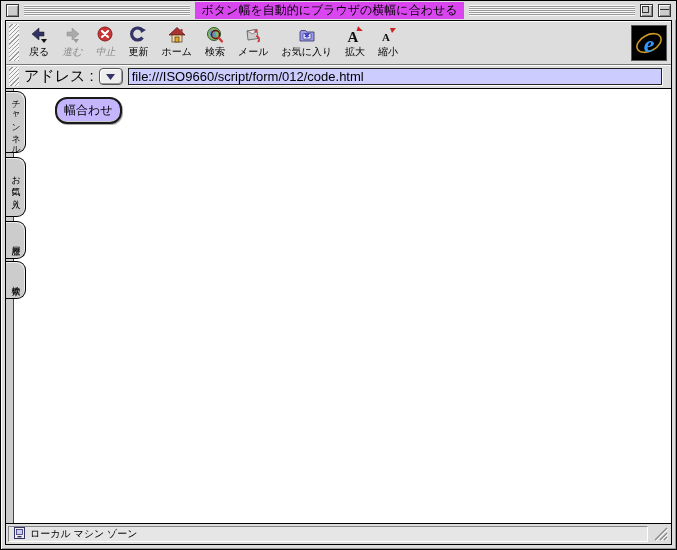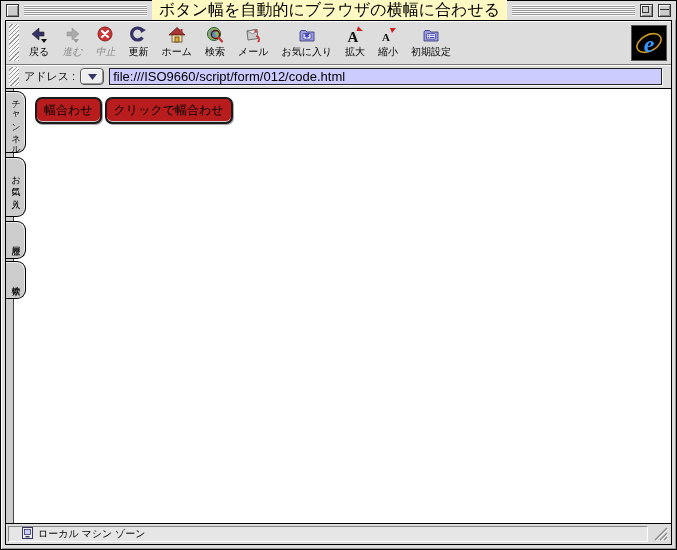--- a/index.html
+++ b/index.html
@@ -1,21 +1,21 @@
 <!DOCTYPE html>
 <html><head>
 <meta charset="utf-8">
 <style>
   html,body{margin:0;padding:0;background:#fff;font-family:"Liberation Sans",sans-serif;}
   .window{width:677px;height:550px;box-sizing:border-box;border:1px solid #000;background:#ddd;
     display:flex;flex-direction:column;box-shadow:inset 1px 1px 0 #fff, inset -1px -1px 0 #999;}
   
   .titlebar{height:19px;display:flex;align-items:center;padding:0 5px;gap:5px;background:#ddd;flex:0 0 auto;}
   .tb-stripes{flex:1;height:11px;background:repeating-linear-gradient(to bottom,#f8f8f8 0 1px,#999 1px 2px);}
-  .tb-title{font-size:16px;color:#000;background:#fef9c3;padding:0 7px;white-space:nowrap;}
+  .tb-title{font-size:12px;color:#000;background:#d946ef;padding:0 7px;white-space:nowrap;}
   .tb-box{width:11px;height:11px;border:1px solid #333;background:#ccc;position:relative;flex:0 0 auto;
     box-shadow:inset 1px 1px 0 #fff, inset -1px -1px 0 #888;}
   .tb-box .inner-sq{position:absolute;left:1px;top:1px;width:5px;height:5px;border:1px solid #333;}
   .tb-box .inner-line{position:absolute;left:1px;right:1px;top:4px;height:1px;background:#333;}
   
   .client{flex:1;margin:0 4px 4px 4px;border:1px solid #000;background:#fff;display:flex;flex-direction:column;min-height:0;}
   
   .toolbar{flex:0 0 auto;height:41px;background:#ddd;display:flex;align-items:center;gap:7px;
     border-bottom:1px solid #777;box-shadow:inset 0 1px 0 #fff;padding:1px 2px 1px 0;}
   .grab{width:10px;align-self:stretch;margin:2px 0 2px 3px;
@@ -23,41 +23,41 @@
   .tb-btn{display:flex;flex-direction:column;align-items:center;justify-content:flex-end;gap:1px;
     padding:1px 3px;font-size:10px;color:#000;white-space:nowrap;cursor:default;}
   .tb-btn svg{display:block;}
   .tb-btn.disabled{color:#8a8a8a;font-style:italic;}
   .spacer{flex:1;}
   .ie-logo{width:34px;height:34px;background:#000;border:1px solid #555;margin-right:2px;flex:0 0 auto;
     display:flex;align-items:center;justify-content:center;}
   
   .addressbar{flex:0 0 auto;height:23px;background:#ddd;display:flex;align-items:center;gap:5px;
     border-bottom:1px solid #000;box-shadow:inset 0 1px 0 #fff;padding-right:9px;}
-  .addr-label{font-size:11px;white-space:nowrap;}
+  .addr-label{font-size:15px;white-space:nowrap;}
   .addr-drop{width:22px;height:15px;border:1px solid #555;border-radius:4px;background:#eee;
     box-shadow:inset 1px 1px 0 #fff, inset -1px -1px 0 #999;display:flex;align-items:center;justify-content:center;flex:0 0 auto;}
   .addr-drop svg{display:block;}
   .addr-field{flex:1;height:15px;background:#ccccff;border:1px solid #222;box-shadow:1px 1px 0 #fff;
     font-size:13px;color:#000;padding:0 3px;line-height:15px;white-space:nowrap;overflow:hidden;}
   
   .content{flex:1;background:#fff;position:relative;min-height:0;overflow:hidden;}
   .side-strip{position:absolute;left:0;top:0;bottom:0;width:7px;background:#ccc;border-right:1px solid #444;}
   .side-tab{position:absolute;left:0;width:20px;box-sizing:border-box;background:#ccc;border:1px solid #000;border-left:none;
     border-radius:0 9px 9px 0;display:flex;align-items:center;justify-content:center;
     writing-mode:vertical-rl;text-orientation:upright;font-size:9px;letter-spacing:1px;color:#000;
     box-shadow:inset -1px 1px 0 #eee;z-index:2;}
   .page{position:absolute;left:8px;top:0;right:0;bottom:0;}
   .btn-row{display:flex;gap:3px;margin:8px 0 0 21px;}
-  .mac-btn{background:#b91c1c;border:2px solid #1a1a1a;border-radius:7px;padding:3px 7px;font-size:12px;
-    font-family:"Liberation Sans",sans-serif;color:#000;box-shadow:1px 1px 0 #aaa, inset 0 -1px 0 #ccc;white-space:nowrap;}
+  .mac-btn{background:#c4b5fd;border:2px solid #1a1a1a;border-radius:12px;padding:3px 7px;font-size:12px;
+    font-family:"Liberation Sans",sans-serif;color:#000;box-shadow:1px 1px 0 #aaa, inset 0 -1px 0 #ccc;white-space:nowrap;margin-left:20px;}
   
   .statusbar{flex:0 0 auto;height:20px;background:#ddd;border-top:1px solid #000;display:flex;align-items:stretch;}
   .status-field{flex:1;margin:2px 3px 2px 2px;border:1px solid;border-color:#888 #fff #fff #888;background:#e6e6e6;
-    display:flex;align-items:center;gap:5px;padding:0 13px;font-size:10px;color:#000;white-space:nowrap;overflow:hidden;}
+    display:flex;align-items:center;gap:5px;padding:0 5px;font-size:10px;color:#000;white-space:nowrap;overflow:hidden;}
   .grip{width:20px;display:flex;align-items:center;justify-content:center;}
 </style>
 </head>
 <body>
 
 <div class="window">
 
   <div class="titlebar">
     <div class="tb-box"></div>
     <div class="tb-stripes"></div>
@@ -177,33 +177,20 @@
       <div class="tb-btn">
         <span>
           <svg width="18" height="18" viewBox="0 0 18 18">
               <text x="7" y="15" font-size="11" font-weight="bold" text-anchor="middle" fill="#111" font-family="Liberation Serif,serif">A</text>
               <path d="M11 2 L17 2 L13 7 Z" fill="#cc2222"></path>
             </svg>
         </span>
         <span>縮小</span>
       </div>
 
-      <div class="tb-btn">
-        <span>
-          <svg width="18" height="18" viewBox="0 0 18 18">
-              <path d="M2 6 L2 15 L16 15 L16 6 L9 6 L7.5 4.5 L3 4.5 Z" fill="#9999ee" stroke="#333366" stroke-width="0.8"></path>
-              <rect x="4.5" y="7.5" width="9" height="5.5" rx="1" fill="#eeeeff" stroke="#333366" stroke-width="0.7"></rect>
-              <circle cx="6.3" cy="9.2" r="0.7" fill="#3333cc"></circle>
-              <circle cx="6.3" cy="11.4" r="0.7" fill="#3333cc"></circle>
-              <rect x="7.8" y="8.8" width="4.5" height="0.9" fill="#3333cc"></rect>
-              <rect x="7.8" y="11" width="4.5" height="0.9" fill="#3333cc"></rect>
-            </svg>
-        </span>
-        <span>初期設定</span>
-      </div>
 
       <div class="spacer"></div>
 
       <div class="ie-logo">
         <svg width="30" height="30" viewBox="0 0 30 30">
             <ellipse cx="15" cy="15" rx="13" ry="8" fill="none" stroke="#cc9922" stroke-width="1.6" transform="rotate(-28 15 15)"></ellipse>
             <text x="15" y="24" font-size="24" font-style="italic" font-weight="bold" text-anchor="middle" fill="#3399ff" font-family="Liberation Serif,serif">e</text>
           </svg>
       </div>
     </div>
@@ -225,21 +212,20 @@
       <div class="side-strip"></div>
 
       <div class="side-tab" style="top:2px;height:62px;">チャンネル</div>
       <div class="side-tab" style="top:68px;height:60px;">お気に入り</div>
       <div class="side-tab" style="top:132px;height:38px;">履歴</div>
       <div class="side-tab" style="top:172px;height:38px;">検索</div>
 
       <div class="page">
         <div class="btn-row">
           <button class="mac-btn">幅合わせ</button>
-          <button class="mac-btn">クリックで幅合わせ</button>
         </div>
       </div>
     </div>
 
     <div class="statusbar">
       <div class="status-field">
         <span>
           <svg width="11" height="12" viewBox="0 0 11 12">
               <rect x="0.5" y="0.5" width="10" height="11" fill="#eee" stroke="#333366"></rect>
               <rect x="2.5" y="2.5" width="6" height="5" fill="#ccccff" stroke="#333366" stroke-width="0.8"></rect>

